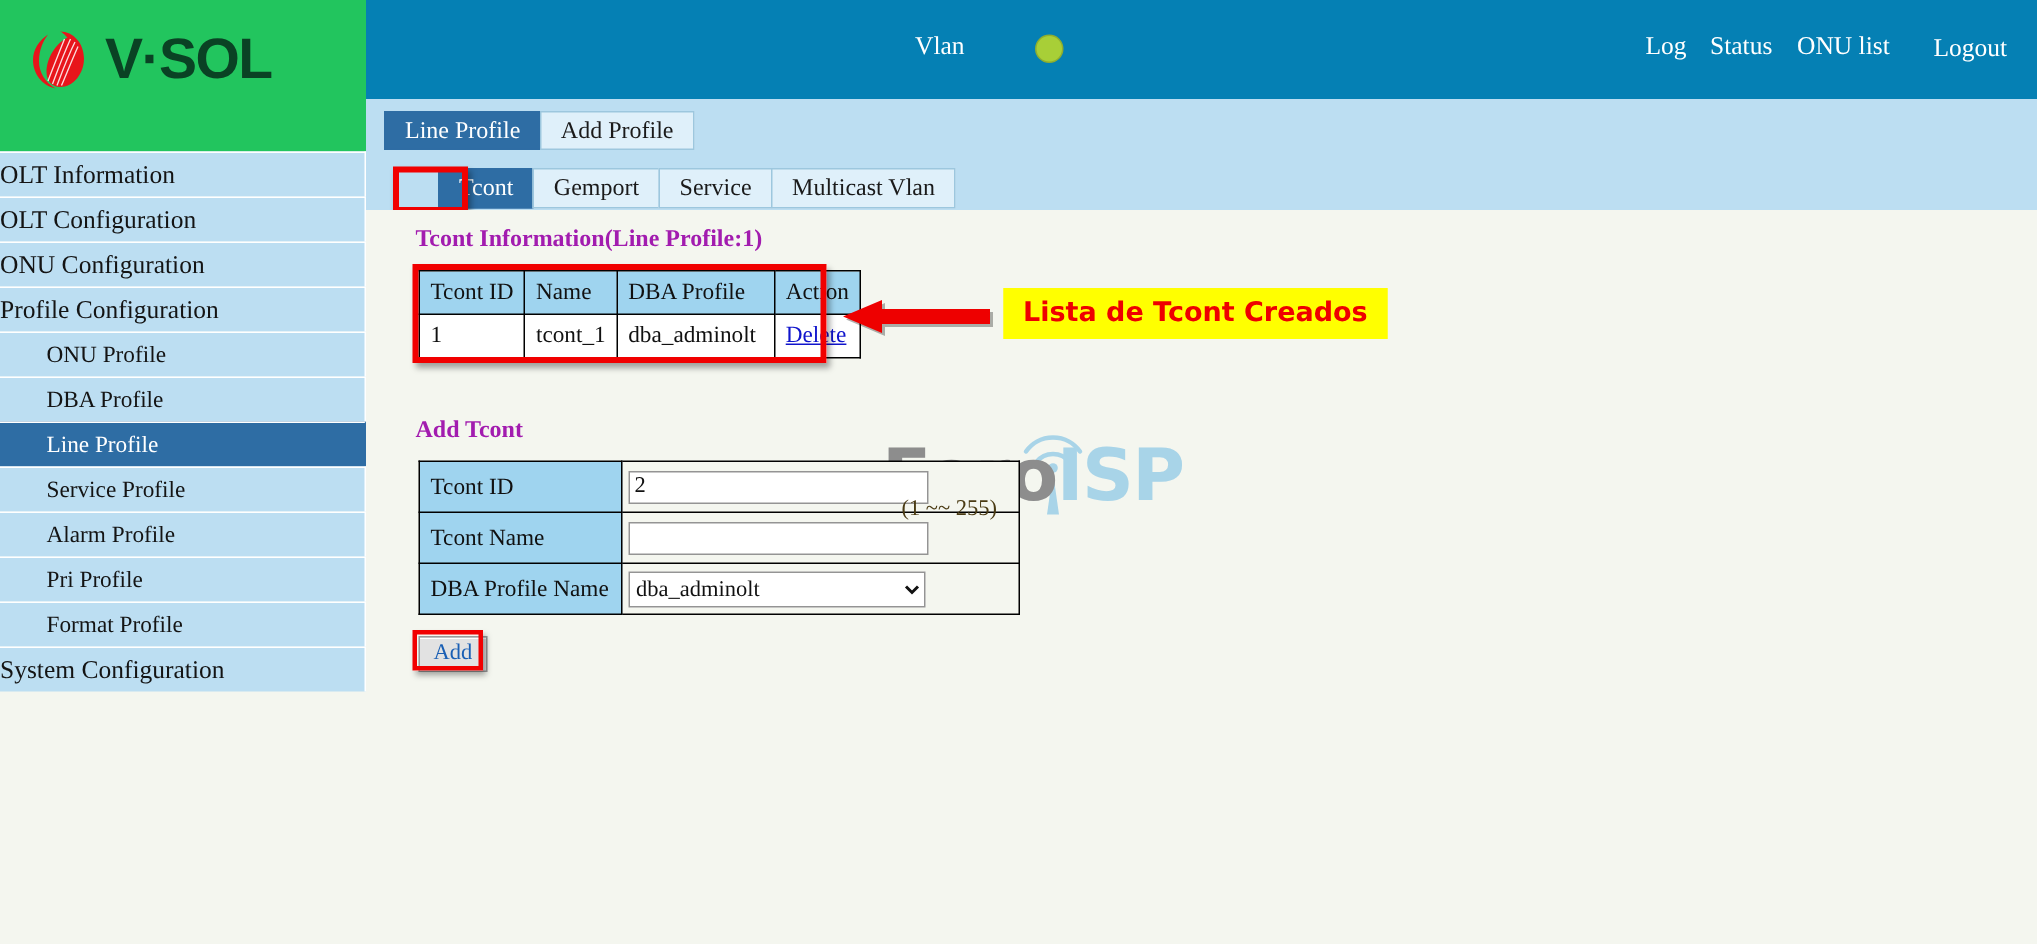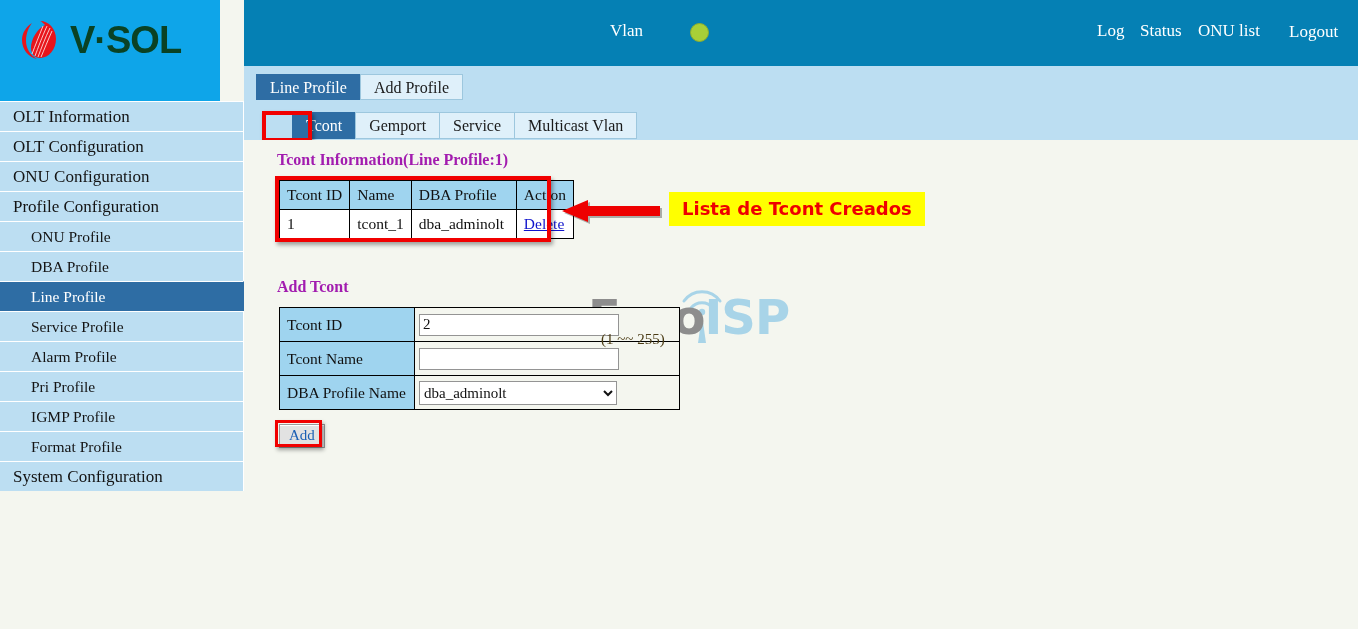--- a/index.html
+++ b/index.html
@@ -11,22 +11,22 @@
     font-family: "Liberation Serif", "DejaVu Serif", serif;
   }
   #app { position: relative; width: 1358px; height: 629px; }
 
   
   .topbar {
     position: absolute; left: 244px; top: 0; width: 1114px; height: 66px;
     background: #0580b4;
   }
   .logo-panel {
-    position: absolute; left: 0; top: 0; width: 220px; height: 101px;
-    background: #0ea5e9;
+    position: absolute; left: 0; top: 0; width: 244px; height: 101px;
+    background: #22c55e;
   }
   .logo-wrap {
     position: absolute; left: 18px; top: 14px; width: 210px; height: 52px;
     display: flex; align-items: center; gap: 6px;
   }
   .logo-mark {
     position: relative; width: 46px; height: 46px; flex: 0 0 46px;
   }
   .logo-text {
     font-family: "Liberation Sans", sans-serif;
@@ -59,21 +59,21 @@
   }
 
   
   .sidebar {
     position: absolute; left: 0; top: 101px; width: 244px;
   }
   .side-item {
     height: 30px; line-height: 30px;
     background: #bcdef2;
     color: #141414; font-size: 17px;
-    padding-left: 13px;
+    padding-left: 0;
     border-top: 1px solid #ffffff;
     border-right: 1px solid #ffffff;
     cursor: pointer; white-space: nowrap;
   }
   .side-item.sub { padding-left: 31px; font-size: 15.5px; }
   .side-item.active {
     background: #2e6da4; color: #ffffff;
     border-right: 1px solid #2e6da4;
   }
 
@@ -245,21 +245,20 @@
     <div class="side-item">OLT Information</div>
     <div class="side-item">OLT Configuration</div>
     <div class="side-item">ONU Configuration</div>
     <div class="side-item">Profile Configuration</div>
     <div class="side-item sub">ONU Profile</div>
     <div class="side-item sub">DBA Profile</div>
     <div class="side-item sub active">Line Profile</div>
     <div class="side-item sub">Service Profile</div>
     <div class="side-item sub">Alarm Profile</div>
     <div class="side-item sub">Pri Profile</div>
-    <div class="side-item sub">IGMP Profile</div>
     <div class="side-item sub">Format Profile</div>
     <div class="side-item">System Configuration</div>
   </div>
 
   <div class="tabband">
     <div class="tabrow1">
       <div class="tab sel">Line Profile</div>
       <div class="tab">Add Profile</div>
     </div>
     <div class="tabrow2">

